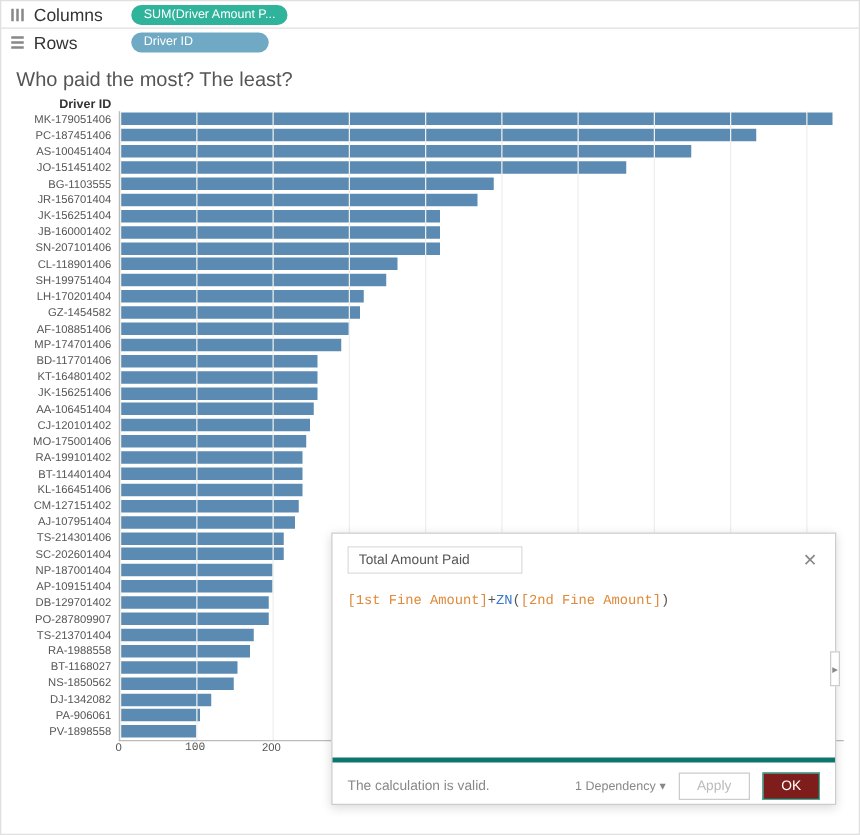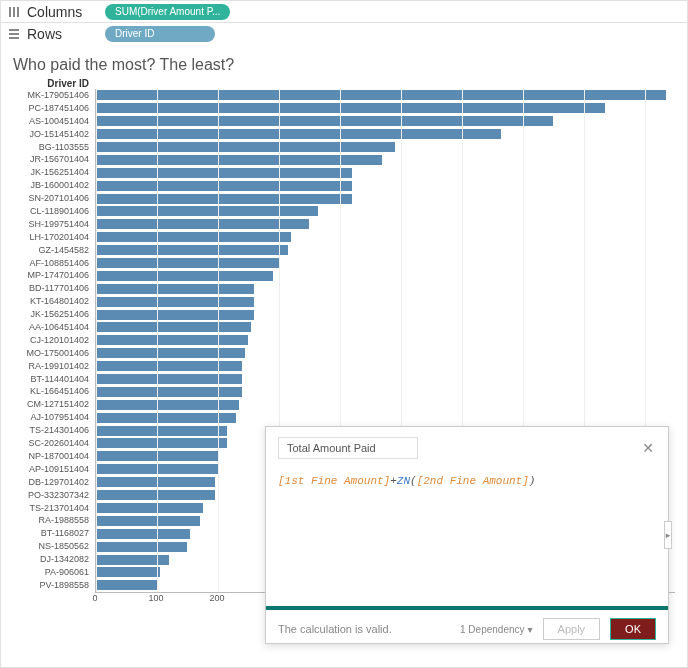--- a/index.html
+++ b/index.html
@@ -25,21 +25,21 @@
   .gridline { position: absolute; top:0; bottom:0; border-left:1px solid #eee; pointer-events:none; }
   .x-axis { display: flex; margin-left: 82px; position: relative; height: 16px; }
   .x-tick { position: absolute; top: 0; font-size: 9px; color: #555; transform: translateX(-50%); }
   .x-axis-label-row { display:flex; justify-content:center; margin-left:82px; align-items:center; gap:4px; }
   .x-axis-label { font-size: 10px; color: #555; text-align: center; margin-top: 2px; }
   .sort-icon { width:10px; height:10px; display:inline-block; }
   .calc-dialog { position: absolute; left: 264px; top: 382px; width: 404px; height: 218px; background: #fff; border: 1px solid #ccc; box-shadow: 0 2px 8px rgba(0,0,0,.15); }
   .calc-header { display:flex; align-items:center; padding: 10px 12px; }
   .calc-name { border:1px solid #ddd; padding:4px 8px; font-size:11px; color:#555; width: 140px; }
   .calc-close { margin-left:auto; cursor:pointer; color:#888; font-size:14px; line-height:1; padding:2px; }
-  .calc-body { padding: 6px 12px; min-height: 120px; font-family: "Courier New", monospace; font-size: 11px; font-style: italic; }
+  .calc-body { padding: 6px 12px; min-height: 120px; font-family: "Courier New", monospace; font-size: 11px; }
   .tok-field { color: #e08a3a; }
   .tok-func { color: #3a77c9; }
   .tok-op { color: #555; }
   .calc-footer { display:flex; align-items:center; padding: 8px 12px; border-top: 4px solid #0f766e; margin-top: 17px; }
   .calc-valid { color:#888; font-size:11px; }
   .calc-dep { margin-left:auto; color:#888; font-size:10px; display:flex; align-items:center; gap:3px; cursor:pointer; }
   .btn { margin-left: 10px; padding: 4px 14px; font-size: 11px; border: 1px solid #ccc; background:#fff; color:#bbb; cursor: default; }
   .btn.primary { background:#7f1d1d; color:#fff; border-color:#2fb39a; cursor:pointer; }
   .drag-handle { position:absolute; right:-4px; top:50%; width:8px; height:28px; background:#fff; border:1px solid #ccc; transform:translateY(-50%); display:flex; align-items:center; justify-content:center; color:#888; font-size:9px; cursor:ew-resize; }
 </style>
@@ -103,21 +103,21 @@
           <div class="y-label">RA-199101402</div>
           <div class="y-label">BT-114401404</div>
           <div class="y-label">KL-166451406</div>
           <div class="y-label">CM-127151402</div>
           <div class="y-label">AJ-107951404</div>
           <div class="y-label">TS-214301406</div>
           <div class="y-label">SC-202601404</div>
           <div class="y-label">NP-187001404</div>
           <div class="y-label">AP-109151404</div>
           <div class="y-label">DB-129701402</div>
-          <div class="y-label">PO-332307342</div>
+          <div class="y-label">PO-287809907</div>
           <div class="y-label">TS-213701404</div>
           <div class="y-label">RA-1988558</div>
           <div class="y-label">BT-1168027</div>
           <div class="y-label">NS-1850562</div>
           <div class="y-label">DJ-1342082</div>
           <div class="y-label">PA-906061</div>
           <div class="y-label">PV-1898558</div>
         </div>
       <div class="bars" id="bars">
           <div class="gridline" style="left: 0%;"></div>
@@ -244,21 +244,21 @@
           <div class="bar">
             <div class="bar-inner" style="width: 11.0526%;"></div>
           </div>
           <div class="bar">
             <div class="bar-inner" style="width: 10.5263%;"></div>
           </div>
         </div>
     </div>
     <div class="x-axis" id="x-axis">
         <div class="x-tick" style="left: 0%;">0</div>
-        <div class="x-tick" style="left: 10.5263%;">100</div>
+        <div class="x-tick" style="left: 10.5263%; font-family: Liberation Mono, monospace;">100</div>
         <div class="x-tick" style="left: 21.0526%;">200</div>
         <div class="x-tick" style="left: 31.5789%;">300</div>
         <div class="x-tick" style="left: 42.1053%;">400</div>
         <div class="x-tick" style="left: 52.6316%;">500</div>
         <div class="x-tick" style="left: 63.1579%;">600</div>
         <div class="x-tick" style="left: 73.6842%;">700</div>
         <div class="x-tick" style="left: 84.2105%;">800</div>
         <div class="x-tick" style="left: 94.7368%;">900</div>
       </div>
     <div class="x-axis-label-row">

